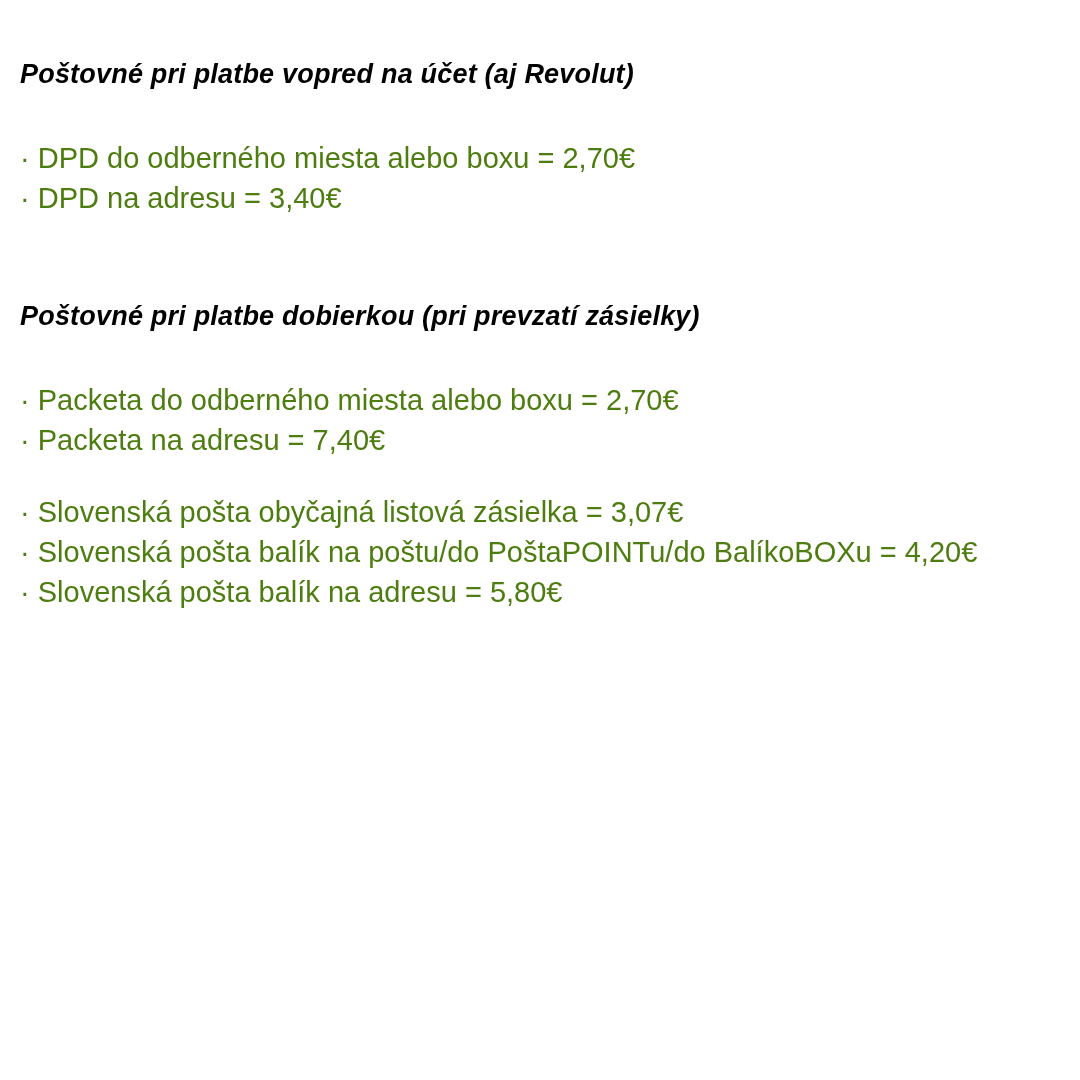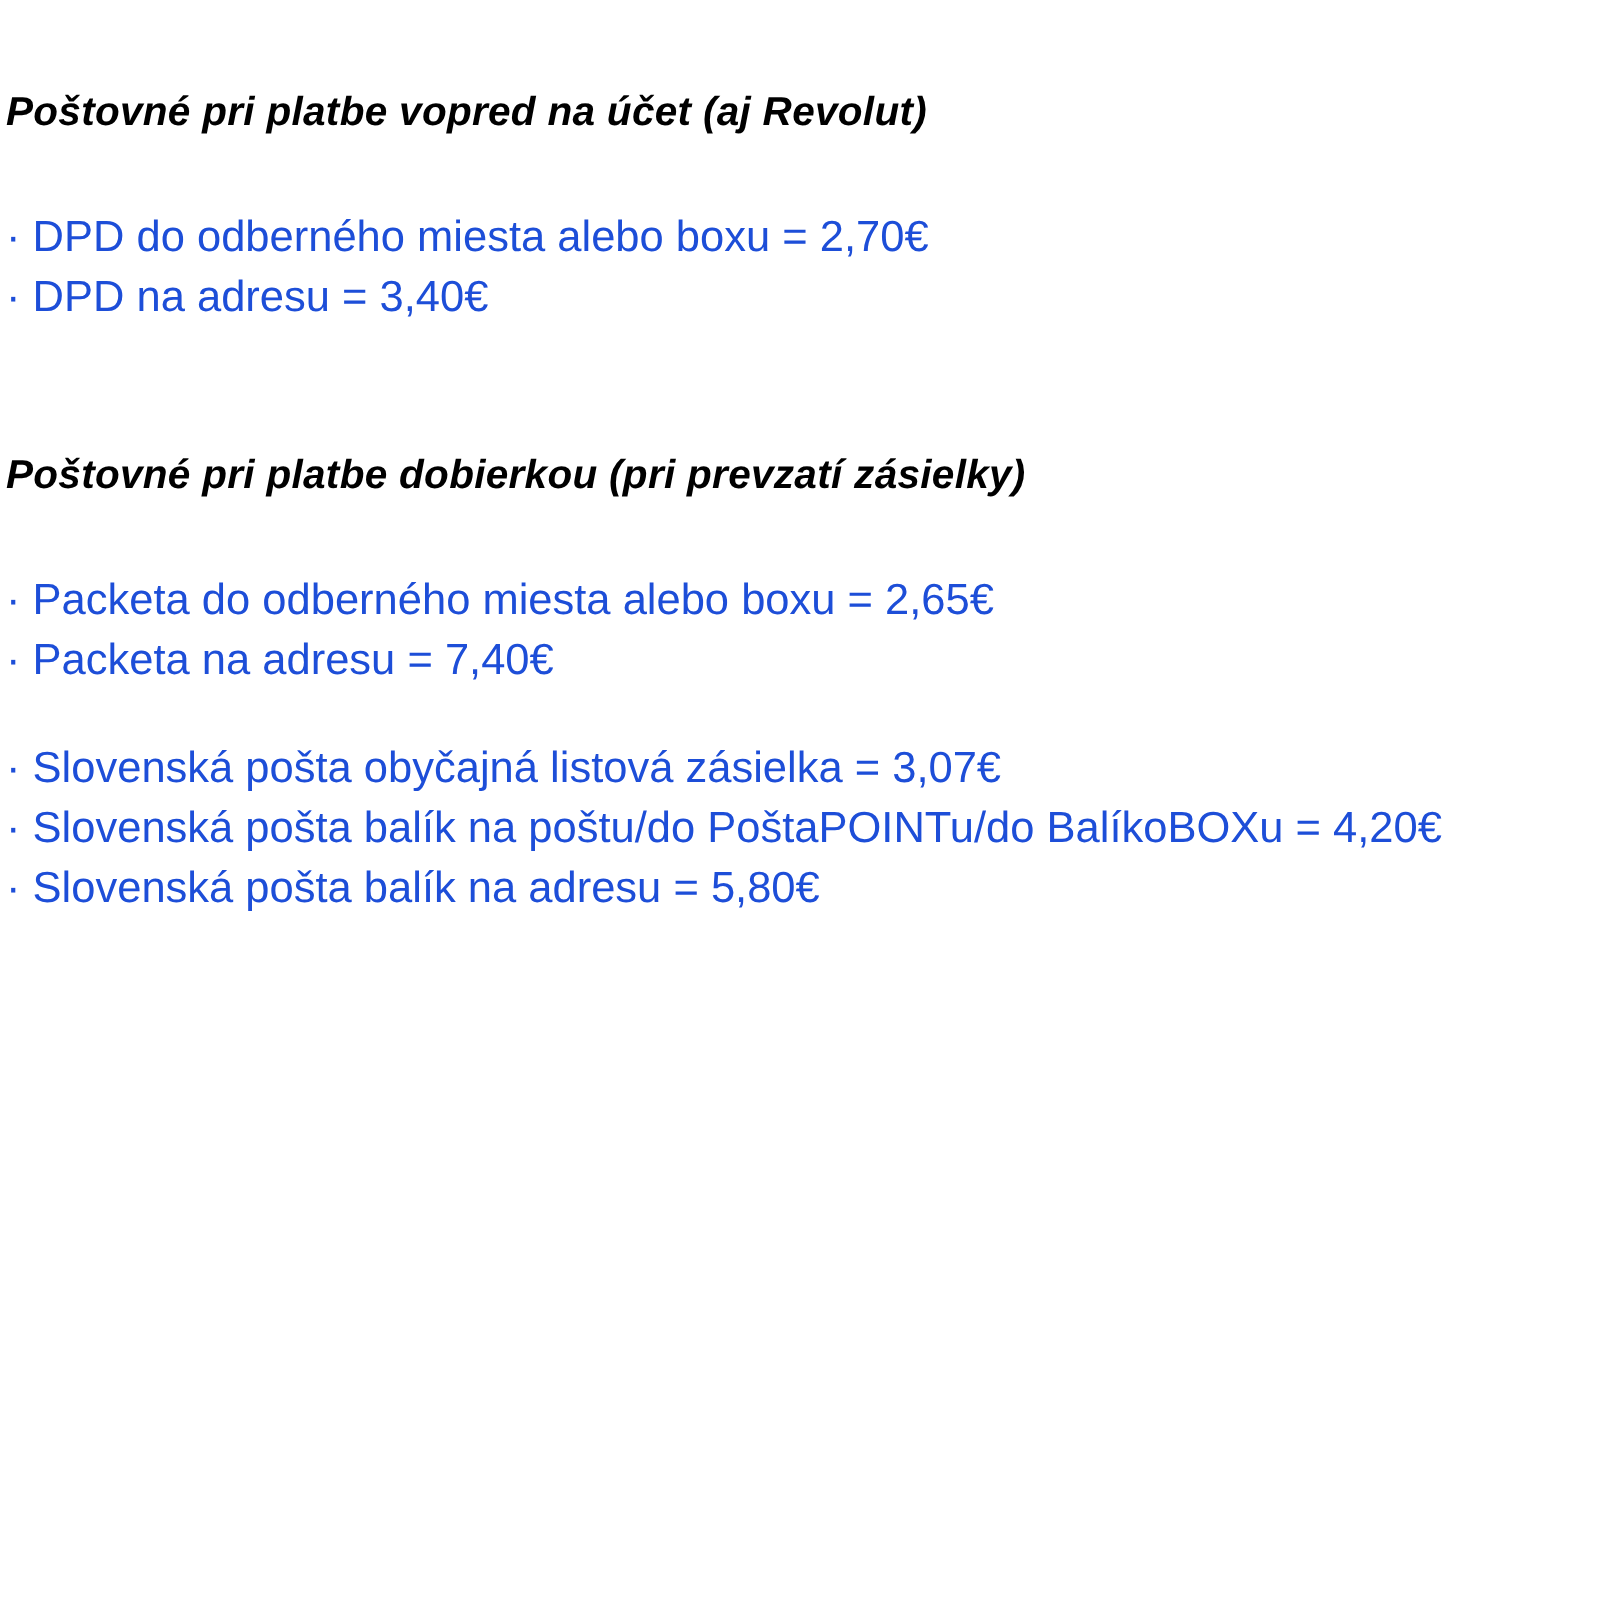--- a/index.html
+++ b/index.html
@@ -11,42 +11,42 @@
     width: 1080px;
     height: 1080px;
     overflow: hidden;
     color: #000000;
     font-family: "Liberation Sans", sans-serif;
   }
   .page {
     box-sizing: border-box;
     width: 1080px;
     height: 1080px;
-    padding: 52px 18px 0 4px;
+    padding: 52px 18px 0 20px;
     background: #ffffff;
   }
   .heading {
     margin: 0 0 42px 0;
     font-size: 27px;
     line-height: 44px;
     font-weight: bold;
     font-style: italic;
     letter-spacing: 0.2px;
     color: #000000;
   }
   .heading--second {
     margin-top: 76px;
     font-style: italic;
   }
   .price-group {
     margin: 0 0 32px 0;
     font-size: 29px;
     line-height: 40px;
     font-weight: normal;
-    color: #1d4ed8;
+    color: #4d7c0f;
   }
   .price-line {
     display: block;
     white-space: nowrap;
   }
 </style>
 </head>
 <body>
 
 <div class="page">
@@ -62,21 +62,21 @@
     <p class="price-group">
     </p>
 
   </section>
 
   <section>
     <h1 class="heading heading--second">Poštovné pri platbe dobierkou (pri prevzatí zásielky)</h1>
 
 
     <p class="price-group">
-      <span class="price-line">· Packeta do odberného miesta alebo boxu = 2,65€</span>
+      <span class="price-line">· Packeta do odberného miesta alebo boxu = 2,70€</span>
       <span class="price-line">· Packeta na adresu = 7,40€</span>
     </p>
 
     <p class="price-group">
       <span class="price-line">· Slovenská pošta obyčajná listová zásielka = 3,07€</span>
       <span class="price-line">· Slovenská pošta balík na poštu/do PoštaPOINTu/do BalíkoBOXu = 4,20€</span>
       <span class="price-line">· Slovenská pošta balík na adresu = 5,80€</span>
     </p>
   </section>
 

